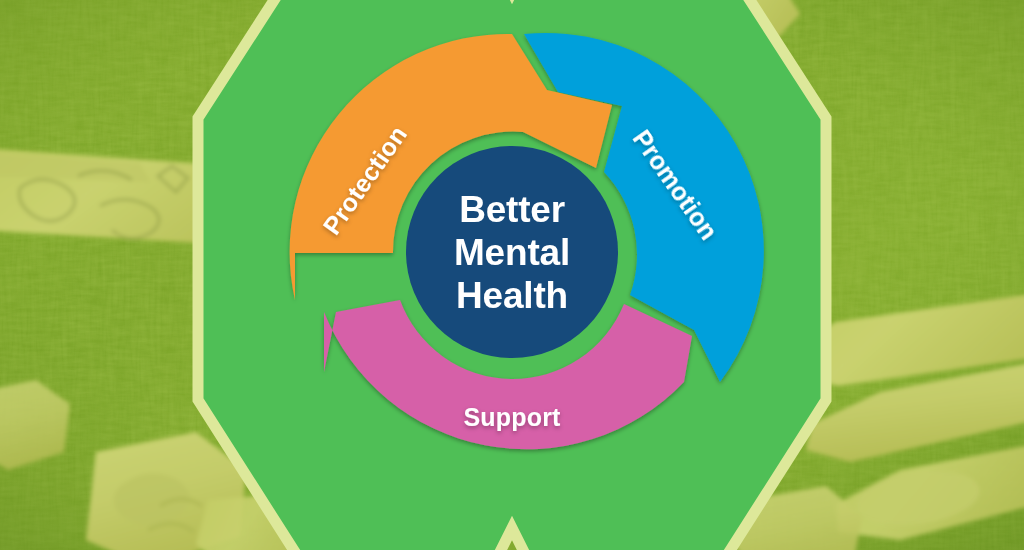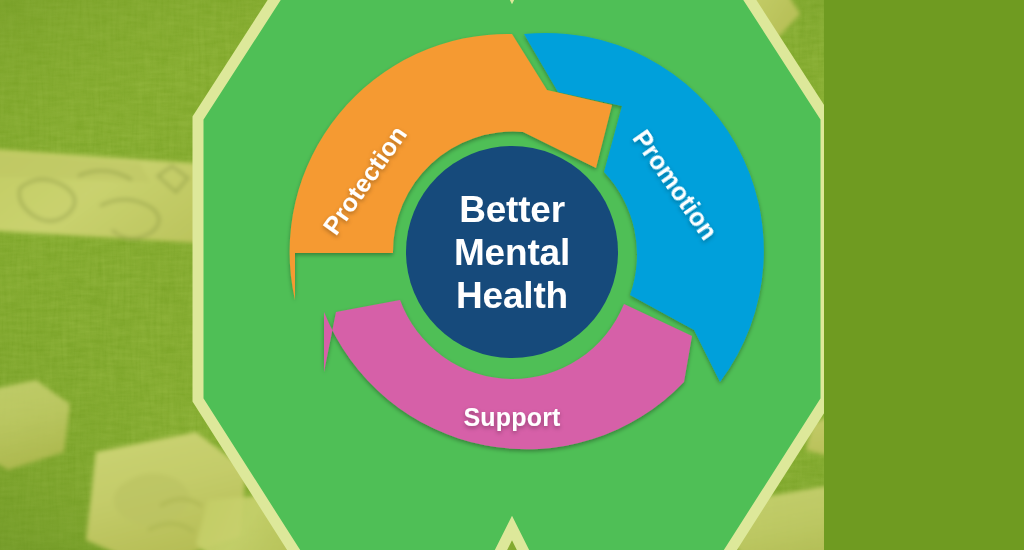--- a/index.html
+++ b/index.html
@@ -1,21 +1,21 @@
 <!DOCTYPE html>
 <html><head>
 <meta charset="utf-8">
 <style>
   html,body{margin:0;padding:0;}
   body{
     width:1024px;height:550px;overflow:hidden;
     font-family:"Liberation Sans", sans-serif;
     background:#6f9b21;
   }
-  #stage{position:relative;width:824px;height:550px;overflow:hidden;}
+  #stage{position:relative;width:1024px;height:550px;overflow:hidden;}
   #stage svg{display:block;position:absolute;top:0;left:0;}
   .center-text{
     fill:#ffffff;font-family:"Liberation Sans",sans-serif;
     font-weight:bold;font-size:37px;text-anchor:middle;
     paint-order:stroke;letter-spacing:-0.2px;
   }
   .seg-label{
     fill:#ffffff;font-family:"Liberation Sans",sans-serif;
     font-weight:bold;font-size:25px;text-anchor:middle;
     letter-spacing:0.2px;

